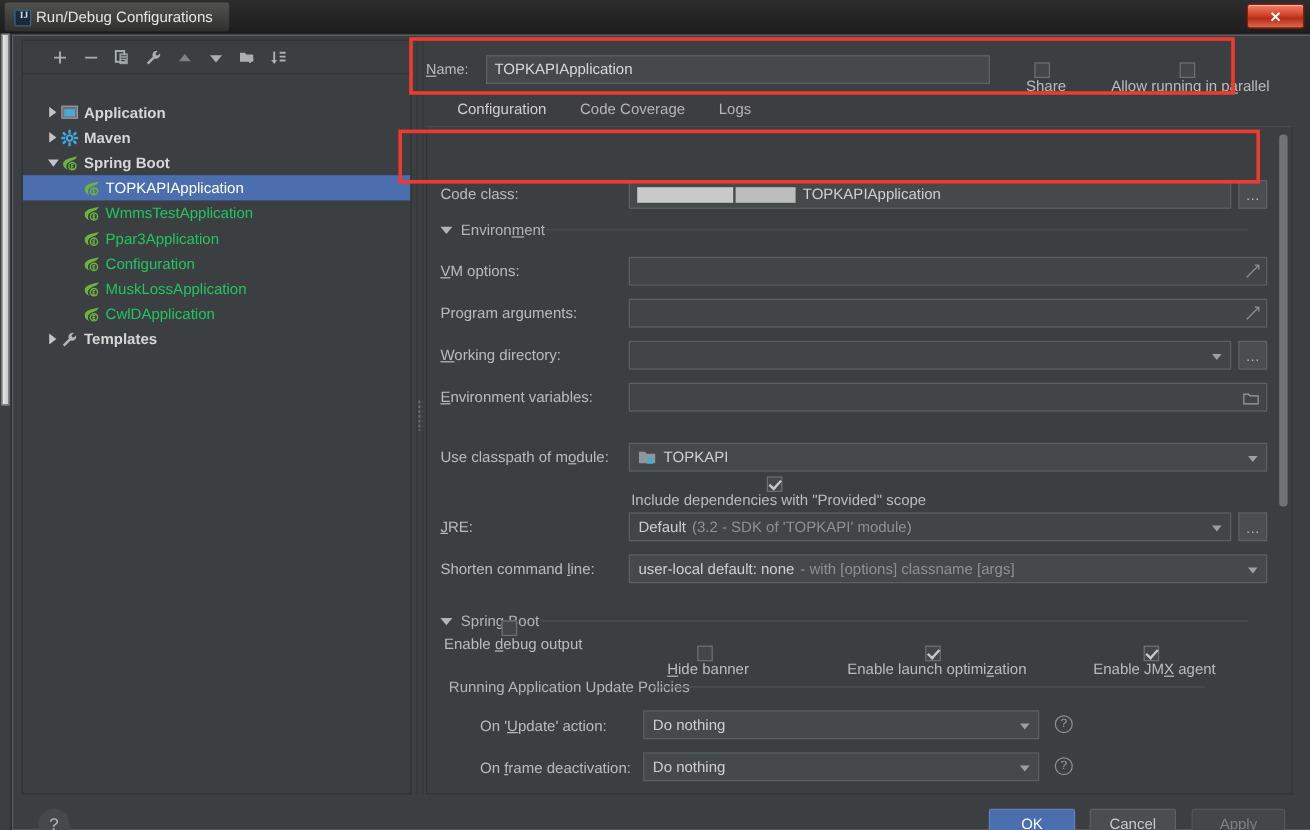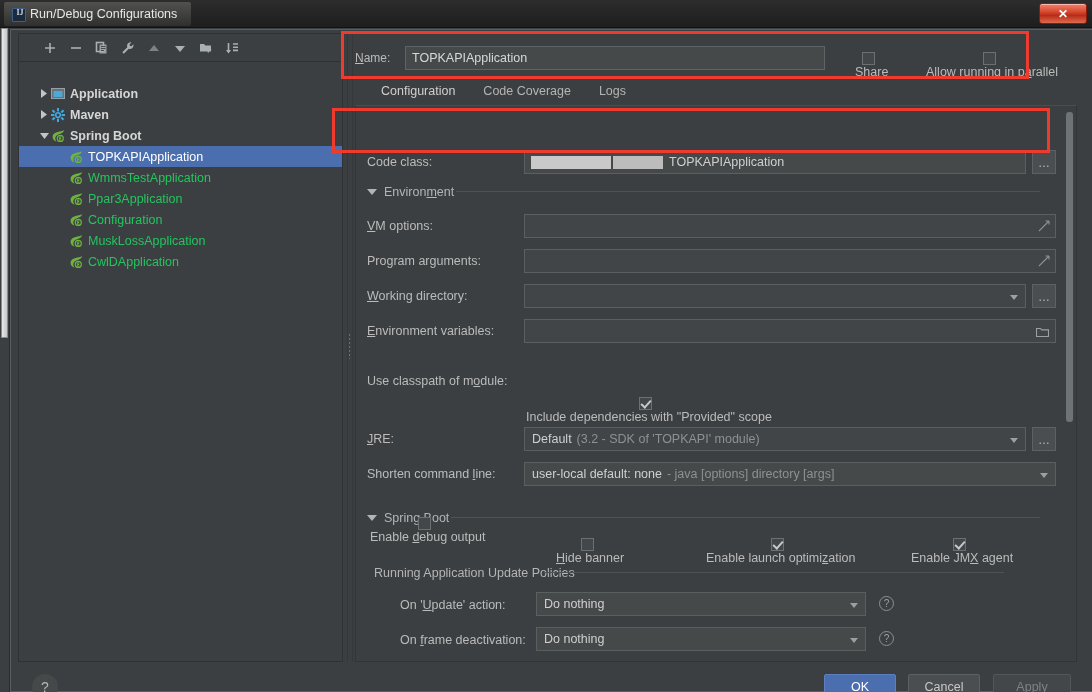--- a/index.html
+++ b/index.html
@@ -439,20 +439,33 @@
             <svg width="15" height="14" viewBox="0 0 15 14">
               <path fill="#6db33f" d="M13.2 1.3c-1 3-4 3.4-5.9 4.2C5.3 6.4 4.3 7.6 4.3 9.6c0 1.2.5 2.1 1.3 2.8C3.4 12 1.6 10.3 1.6 7.9c0-3 2.6-4.2 5.1-4.9 2.3-.6 4.7-1 6.5-1.7z"></path>
               <circle cx="9.3" cy="9.4" r="3.6" fill="#6db33f"></circle>
                 <circle cx="9.3" cy="9.4" r="2.4" fill="#3c3f41"></circle>
               <path fill="#6db33f" d="M8.2 7.6h2.2v.9H9.2v.6h1v.9h-1v.7h1.3v.9H8.2z"></path>
             </svg>
           </span>
           <span class="tlabel">CwlDApplication</span>
         </div>
 
+        <div class="tree-row group">
+          <span class="arrow">
+            <svg width="8" height="9" viewBox="0 0 8 9">
+                <path fill="#c4c4c4" d="M1 0 L7 4.5 L1 9 Z"></path>
+              </svg>
+          </span>
+          <span class="ticon">
+            <svg width="14" height="14" viewBox="0 0 14 14">
+              <path fill="#b0b5b7" d="M9.6 1.2a3.6 3.6 0 0 0-3.3 5l-5 5 1.5 1.5 5-5a3.6 3.6 0 0 0 4.6-4.4l-1.9 1.9-1.6-.3-.3-1.6 1.9-1.9a3.6 3.6 0 0 0-.9-.2z"></path>
+            </svg>
+          </span>
+          <span class="tlabel">Templates</span>
+        </div>
       </div>
     </div>
 
     <div id="splitter">
       <div class="ln" style="left:1px"></div>
       <div class="ln" style="left:6px"></div>
       <div class="dots"></div>
     </div>
 
     <div id="right-panel">
@@ -521,38 +534,48 @@
 
         <span class="lab" style="left:11px; top:218px;"><span class="mn">E</span>nvironment variables:</span>
         <div class="inp plain" style="left:168px; top:213px; width:532px;">
           <span></span>
           <svg style="position:absolute;right:6px;top:6px" width="13" height="12" viewBox="0 0 13 12">
             <path d="M0.5 2.5h4l1.2 1.4H12.5V10.5H0.5z" fill="none" stroke="#9aa0a3" stroke-width="1.1"></path>
           </svg>
         </div>
 
         <span class="lab" style="left:11px; top:268px;">Use classpath of m<span class="mn">o</span>dule:</span>
+        <div class="combo" style="left:168px; top:263px; width:532px;">
+          <span style="display:inline-flex;margin-right:6px">
+            <svg width="15" height="13" viewBox="0 0 15 13">
+              <path fill="#8f979c" d="M0.5 1.5h5l1.3 1.6H14v8H0.5z"></path>
+              <rect x="7.2" y="6.4" width="5" height="5" fill="#4ba9d8"></rect>
+            </svg>
+          </span>
+          <span>TOPKAPI</span>
+          <span class="arr"></span>
+        </div>
 
         <span class="cbx" style="position:absolute;left:170px;top:291px">
           <span class="box checked"></span>
           <span class="lbl">Include dependencies with "Provided" scope</span>
         </span>
 
         <span class="lab" style="left:11px; top:326px;"><span class="mn">J</span>RE:</span>
         <div class="combo" style="left:168px; top:321px; width:502px; background:#414547;">
           <span>Default</span>
           <span class="grey" style="margin-left:5px;color:#8d9194">(3.2 - SDK of 'TOPKAPI' module)</span>
           <span class="arr"></span>
         </div>
         <div class="ell-btn" style="left:676px; top:321px;">…</div>
 
         <span class="lab" style="left:11px; top:361px;">Shorten command <span class="mn">l</span>ine:</span>
         <div class="combo" style="left:168px; top:356px; width:532px;">
           <span>user-local default: none</span>
-          <span style="margin-left:5px;color:#8d9194">- java [options] directory [args]</span>
+          <span style="margin-left:5px;color:#8d9194">- with [options] classname [args]</span>
           <span class="arr"></span>
         </div>
 
         <div class="sect-head" style="left:11px; top:405px;">
           <span class="tri"></span>
           <span>Spring Boot</span>
         </div>
         <div class="sect-line" style="left:95px; top:411px; width:589px;"></div>
 
         <span class="cbx" style="position:absolute;left:14px;top:411px">

